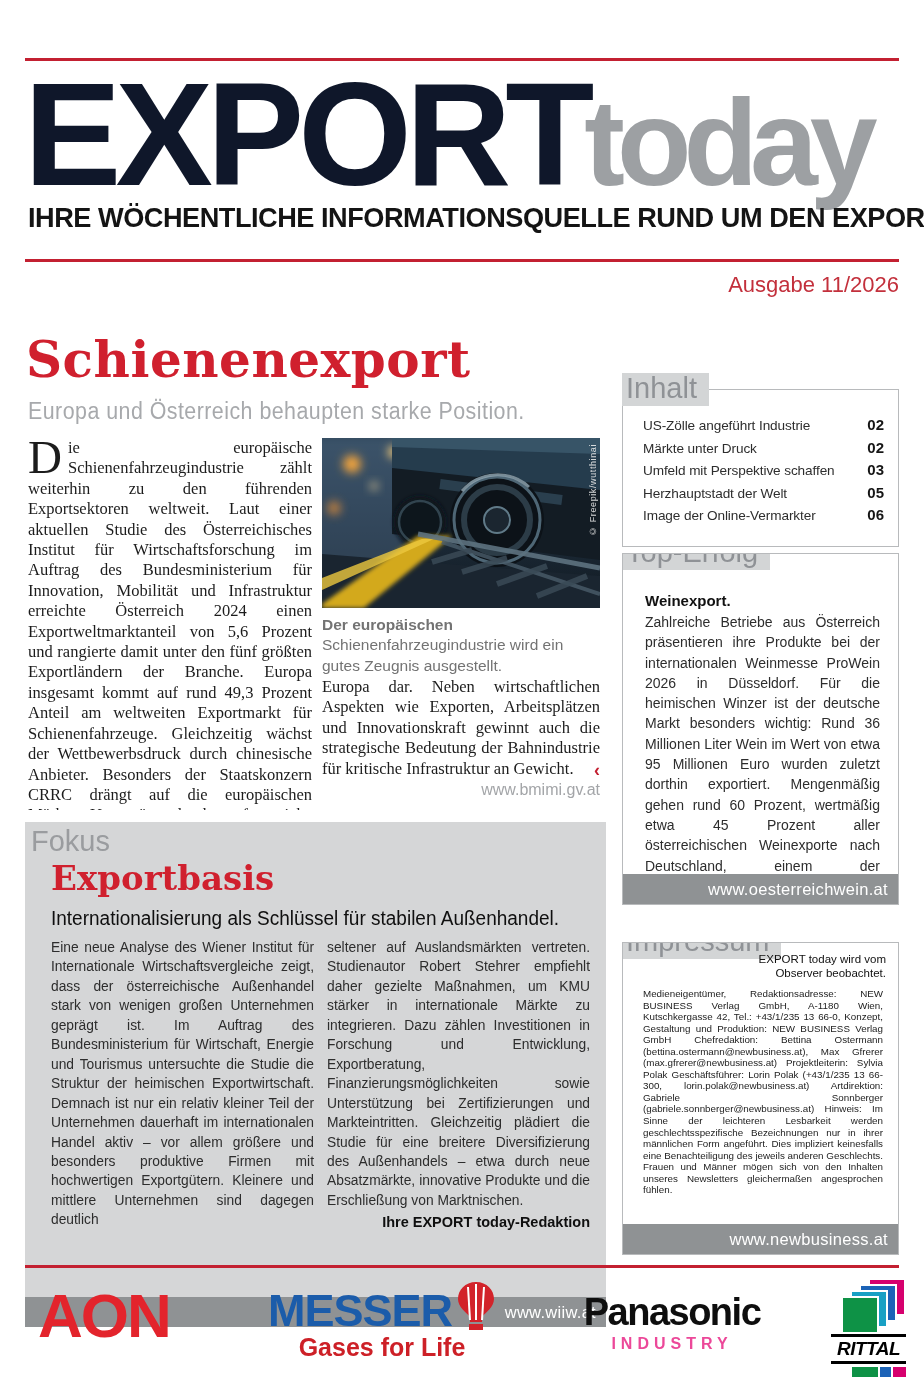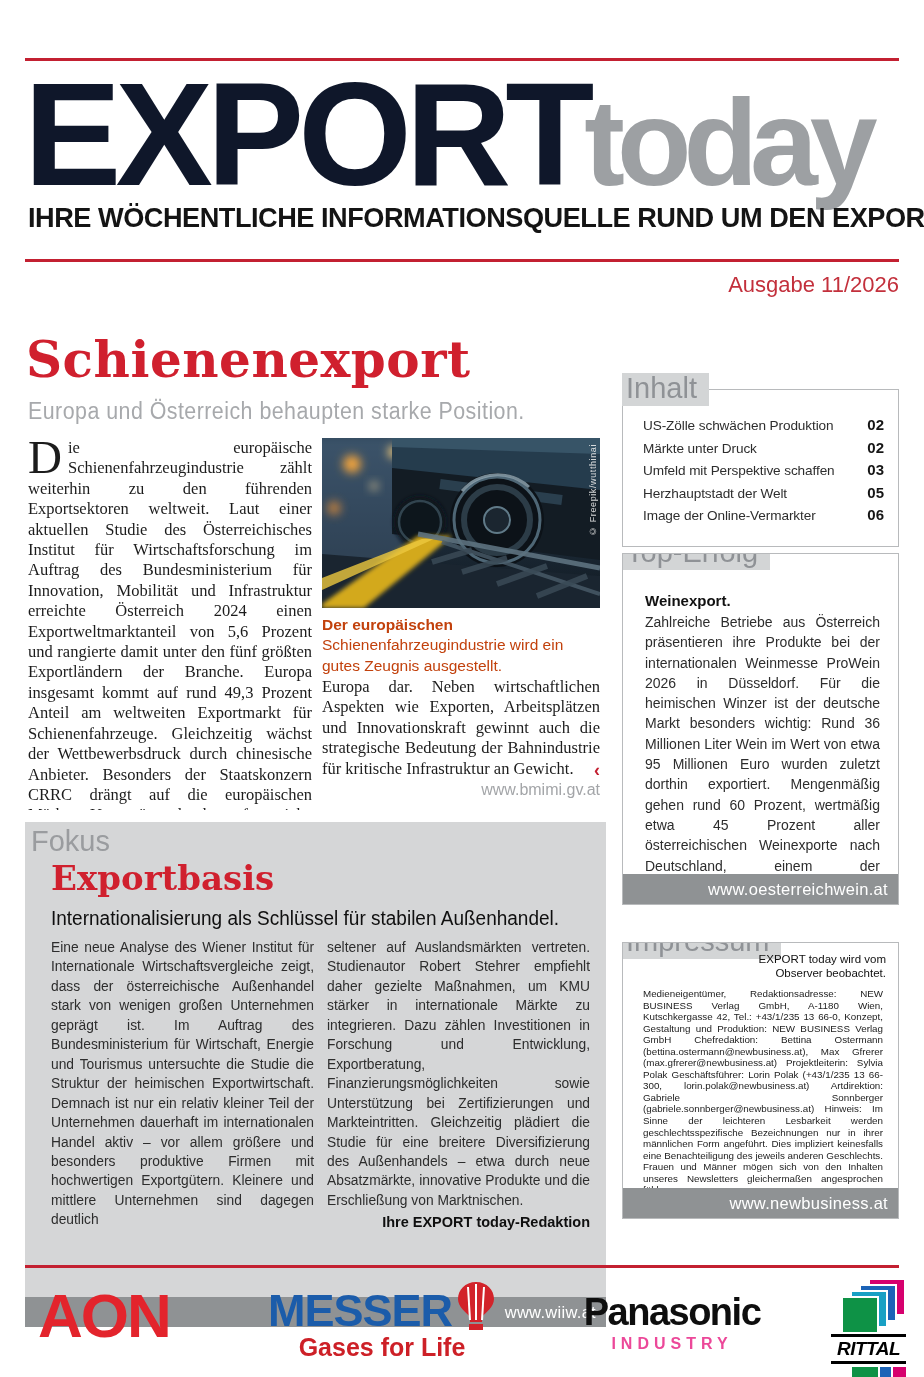--- a/index.html
+++ b/index.html
@@ -24,21 +24,21 @@
             font-size:50px;color:#d0202e;letter-spacing:0.5px;}
   .subhead{position:absolute;left:28px;top:398px;font-size:23px;color:#a7a9ac;letter-spacing:0.5px;
            transform:scaleX(0.93);transform-origin:left;white-space:nowrap;}
   .body-serif{font-family:"Liberation Serif",serif;font-size:16.5px;line-height:20.4px;
               text-align:justify;color:#1c1c1c;}
   .article-col1{position:absolute;left:28px;top:438px;width:284px;height:372px;overflow:hidden;}
   .dropcap{float:left;font-size:47px;line-height:38px;padding-right:6px;}
   .article-image{position:absolute;left:322px;top:438px;width:278px;height:170px;overflow:hidden;}
   .image-credit{position:absolute;top:6px;right:2px;writing-mode:vertical-rl;transform:rotate(180deg);
                 font-size:9px;color:#e9e9e9;letter-spacing:0.6px;opacity:0.9;}
-  .caption{position:absolute;left:322px;top:615px;width:278px;font-size:15.5px;line-height:1.32;color:#c2410c;}
+  .caption{position:absolute;left:322px;top:615px;width:278px;font-size:15.5px;line-height:1.32;color:#737373;}
   .caption .cb{font-weight:bold;}
   .article-col2{position:absolute;left:322px;top:677px;width:278px;}
   .endmark{position:absolute;right:0;bottom:0;color:#c32031;font-family:"Liberation Sans",sans-serif;
            font-weight:bold;font-size:18px;line-height:18px;}
   .article-link{position:absolute;left:322px;top:781px;width:278px;text-align:right;
                 font-size:16px;color:#a3a5a8;}
 
   
   .sbox{position:absolute;left:622px;width:277px;background:#fff;border:1px solid #b8babc;box-sizing:border-box;}
   .sbox-title{position:absolute;top:-17px;left:-1px;font-size:29px;color:#8f9296;background:#d3d5d6;
@@ -47,21 +47,21 @@
                font-size:16.5px;line-height:30px;text-align:right;padding-right:10px;letter-spacing:0.3px;}
   #box-inhalt{top:347px;height:158px;margin-top:42px;}
   .toc{padding:26px 14px 0 20px;}
   .toc-row{display:flex;justify-content:space-between;align-items:baseline;margin-bottom:5.5px;}
   .toc-label{font-size:13.6px;color:#2e2e2e;letter-spacing:-0.1px;white-space:nowrap;}
   .toc-num{font-size:15px;font-weight:bold;color:#161616;}
   #box-top-erfolg{top:553px;height:352px;overflow:hidden;}
   .te-content{padding:38px 18px 0 22px;}
   .te-lead{font-size:15px;font-weight:bold;margin-bottom:3px;color:#111;}
   .te-body{font-size:14px;line-height:1.45;text-align:justify;color:#2d2d2d;}
-  #box-impressum{top:942px;height:277px;overflow:hidden;}
+  #box-impressum{top:942px;height:313px;overflow:hidden;}
   .imp-note{position:absolute;top:9px;right:12px;width:160px;text-align:right;font-size:11.5px;
             line-height:1.25;color:#111;}
   .imp-body{margin:45px 15px 0 20px;font-size:9.8px;line-height:1.18;text-align:justify;color:#222;}
 
   
   .fokus{position:absolute;left:25px;top:822px;width:581px;height:505px;background:#d5d6d7;overflow:hidden;}
   .fokus-title{position:absolute;top:3px;left:6px;font-size:29px;color:#9a9c9f;}
   .fokus-headline{position:absolute;top:36px;left:26px;font-family:"DejaVu Serif",serif;font-weight:bold;
                   font-size:34px;color:#d0202e;}
   .fokus-sub{position:absolute;top:85px;left:26px;font-size:20px;color:#0f0f0f;transform:scaleX(0.95);
@@ -177,21 +177,21 @@
     <span>Europa dar. Neben wirtschaftlichen Aspekten wie Exporten, Arbeitsplätzen und Innovationskraft gewinnt auch die strategische Bedeutung der Bahnindustrie für kritische Infrastruktur an Gewicht.</span>
     <span class="endmark">‹</span>
   </div>
 
   <div class="article-link">www.bmimi.gv.at</div>
 
   <div id="box-inhalt" class="sbox">
     <div class="sbox-title">Inhalt</div>
     <div class="toc">
       <div class="toc-row">
-        <span class="toc-label">US-Zölle schwächen Produktion</span>
+        <span class="toc-label">US-Zölle angeführt Industrie</span>
         <span class="toc-num">02</span>
       </div>
       <div class="toc-row">
         <span class="toc-label">Märkte unter Druck</span>
         <span class="toc-num">02</span>
       </div>
       <div class="toc-row">
         <span class="toc-label">Umfeld mit Perspektive schaffen</span>
         <span class="toc-num">03</span>
       </div>

